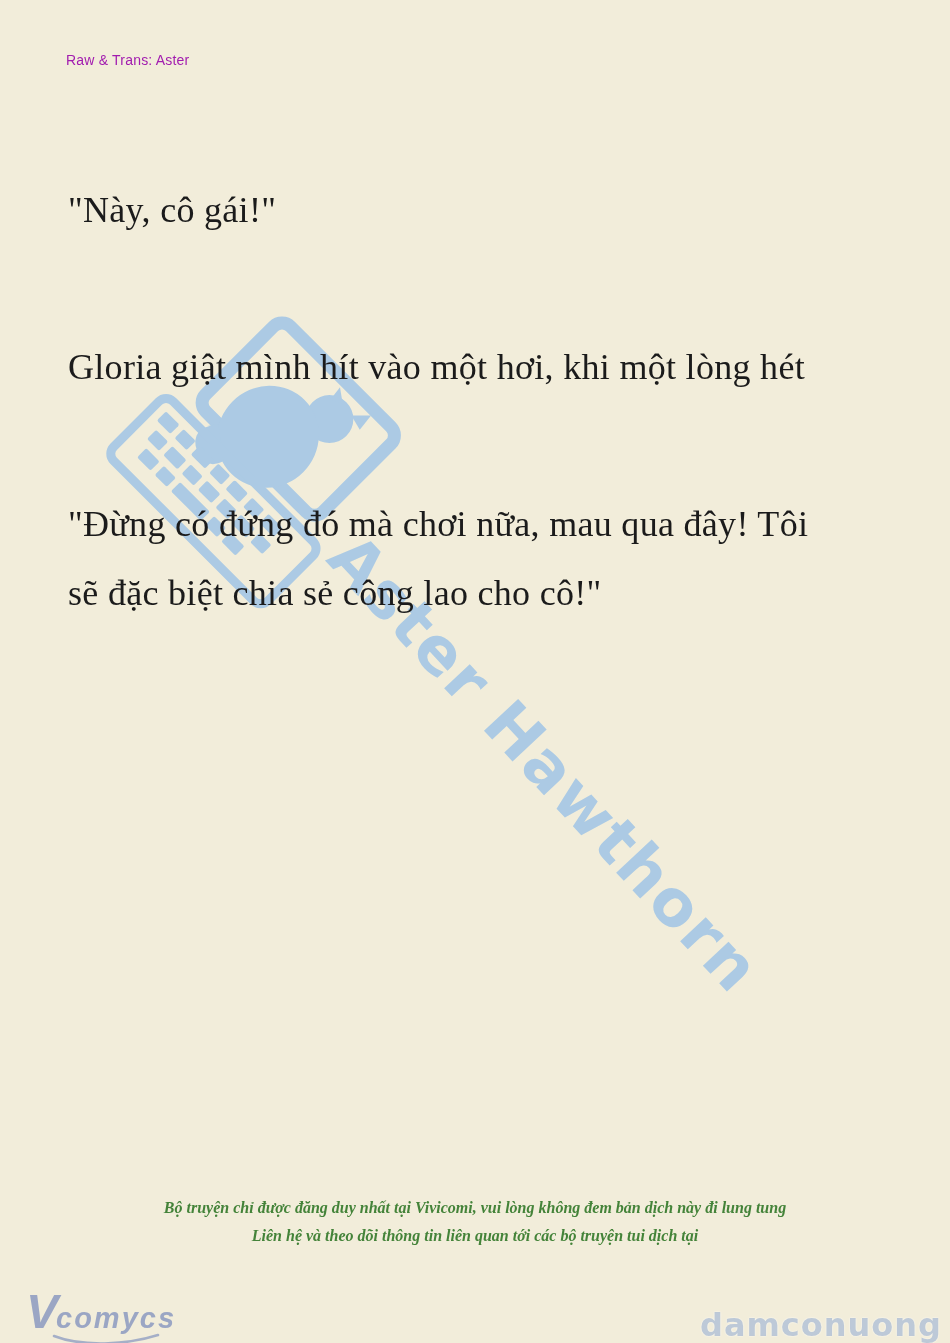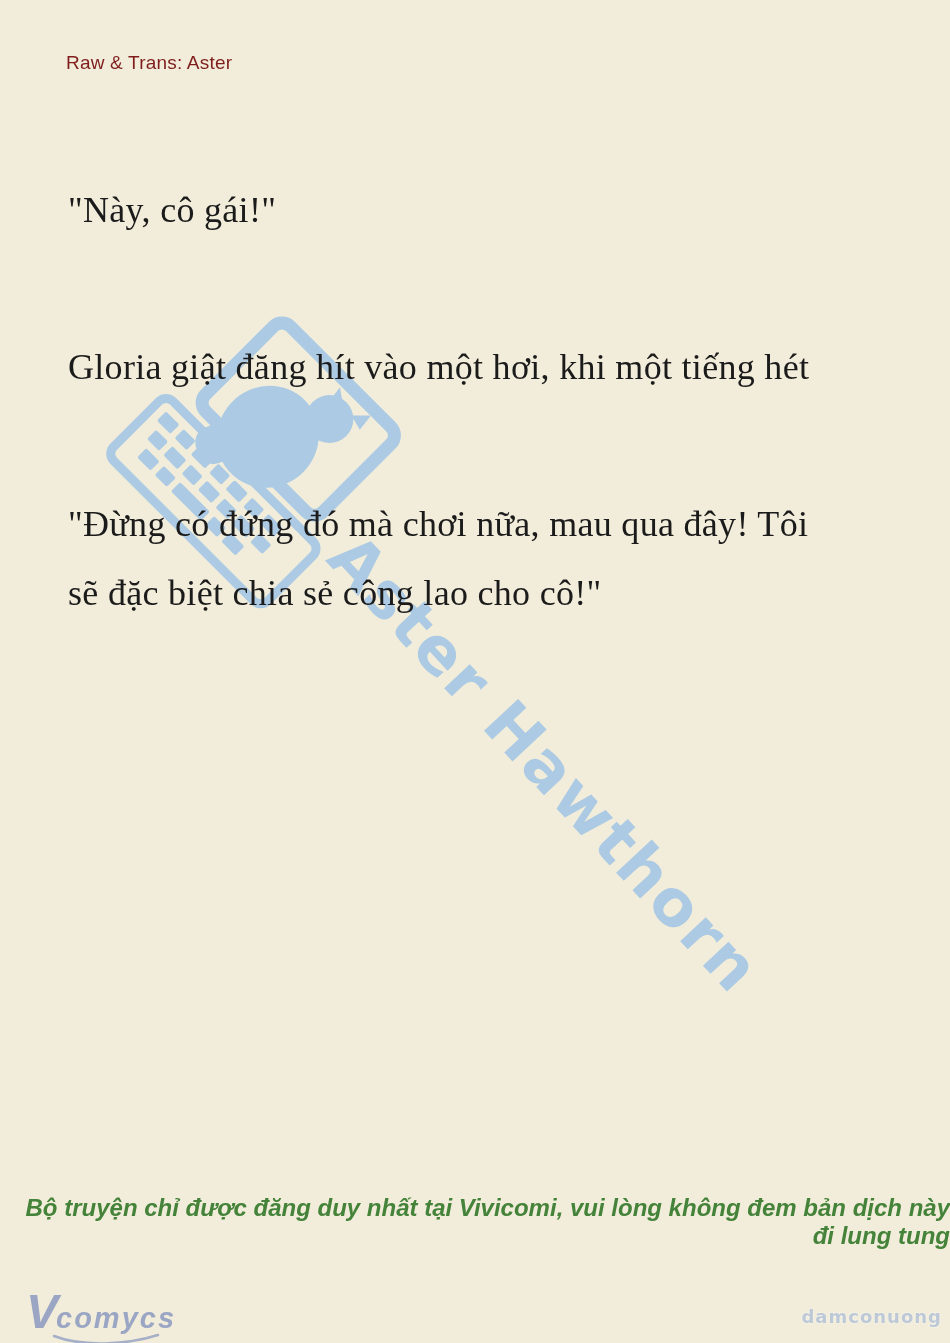--- a/index.html
+++ b/index.html
@@ -5,21 +5,21 @@
   html,body{margin:0;padding:0;}
   body{
     width:950px;height:1343px;position:relative;overflow:hidden;
     background:#f2edda;
     font-family:"Liberation Serif",serif;
   }
   
   .credit{
     position:absolute;left:66px;top:52px;
     font-family:"Liberation Sans",sans-serif;
-    font-size:19px;color:#7f1d1d;letter-spacing:.2px;
+    font-size:14px;color:#a21caf;letter-spacing:.2px;
     z-index:3;
   }
   
   .wm-layer{position:absolute;inset:0;z-index:1;}
   .wm-logo{position:absolute;left:88px;top:283px;opacity:.92;}
   .wm-name{
     position:absolute;left:368px;top:520px;
     transform:rotate(47deg);transform-origin:0 0;
     font-family:"DejaVu Sans",sans-serif;font-weight:bold;
     font-size:64px;letter-spacing:2px;white-space:nowrap;
@@ -27,40 +27,40 @@
   }
   
   .story{position:absolute;left:68px;top:176px;right:40px;z-index:2;color:#1b1b1b;}
   .para{margin:0 0 88px 0;}
   .line{
     font-size:36px;line-height:69px;letter-spacing:.3px;white-space:nowrap;
   }
   
   .notice{
     position:absolute;left:0;right:0;top:1194px;z-index:3;
-    text-align:right;
-    font-family:Liberation Sans, sans-serif;
+    text-align:center;
+    font-family:Liberation Serif, serif;
     font-weight:bold;font-style:italic;
-    font-size:24px;color:#448339;
+    font-size:16px;color:#448339;
   }
   .notice .nline{line-height:28px;}
   
   .vcomycs{
     position:absolute;left:26px;top:1284px;z-index:3;
     font-family:"Liberation Sans",sans-serif;
     font-style:italic;font-weight:bold;
     color:rgba(113,133,186,.68);white-space:nowrap;
   }
   .vcomycs .v{font-size:48px;letter-spacing:-2px;}
   .vcomycs .rest{font-size:29px;letter-spacing:2px;}
   .vcomycs svg{position:absolute;left:26px;top:48px;}
   .damconuong{
     position:absolute;right:8px;top:1306px;z-index:3;
     font-family:"DejaVu Sans",sans-serif;font-weight:bold;
-    font-size:18px;letter-spacing:1px;
+    font-size:32px;letter-spacing:1px;
     color:rgba(178,191,209,.85);
     text-shadow:0 0 2px rgba(255,255,255,.9);
   }
 </style>
 </head>
 <body>
 
 <div class="wm-layer">
   <svg class="wm-logo" width="360" height="330" viewBox="0 0 360 330" aria-hidden="true">
 
@@ -104,30 +104,31 @@
   <div class="wm-name">Aster Hawthorn</div>
 </div>
 
 <div class="credit">Raw &amp; Trans: Aster</div>
 
 <div class="story">
   <div class="para">
     <div class="line">"Này, cô gái!"</div>
   </div>
   <div class="para">
-    <div class="line">Gloria giật đăng hít vào một hơi, khi một tiếng hét</div>
+    <div class="line">Gloria giật mình hít vào một hơi, khi một lòng hét</div>
   </div>
   <div class="para">
     <div class="line">"Đừng có đứng đó mà chơi nữa, mau qua đây! Tôi</div>
     <div class="line">sẽ đặc biệt chia sẻ công lao cho cô!"</div>
   </div>
 </div>
 
 <div class="notice">
   <div class="nline">Bộ truyện chỉ được đăng duy nhất tại Vivicomi, vui lòng không đem bản dịch này đi lung tung</div>
+  <div class="nline">Liên hệ và theo dõi thông tin liên quan tới các bộ truyện tui dịch tại</div>
 </div>
 
 <div class="vcomycs">
   <span class="v">V</span><span class="rest">comycs</span>
   <svg width="110" height="16" viewBox="0 0 110 16" aria-hidden="true">
     <path d="M2,4 C30,15 75,13 106,3" fill="none" stroke="rgba(113,133,186,.6)" stroke-width="2.5" stroke-linecap="round"></path>
   </svg>
 </div>
 <div class="damconuong">damconuong</div>
 

